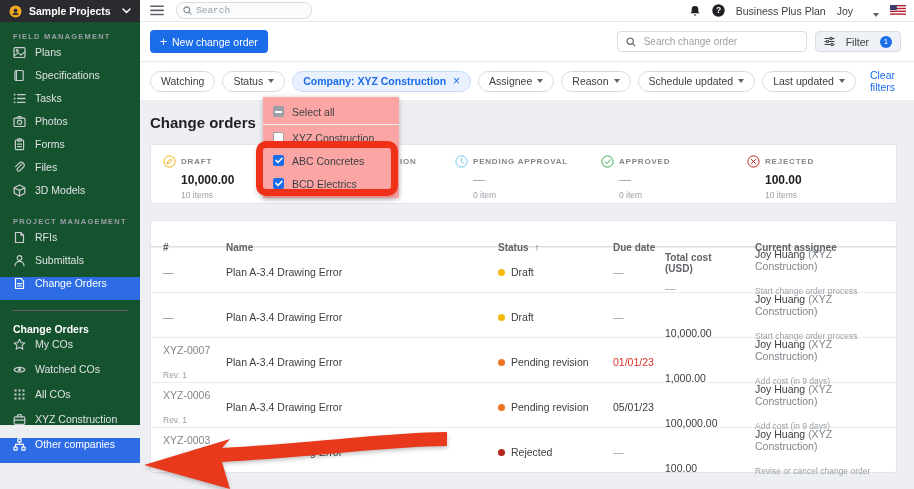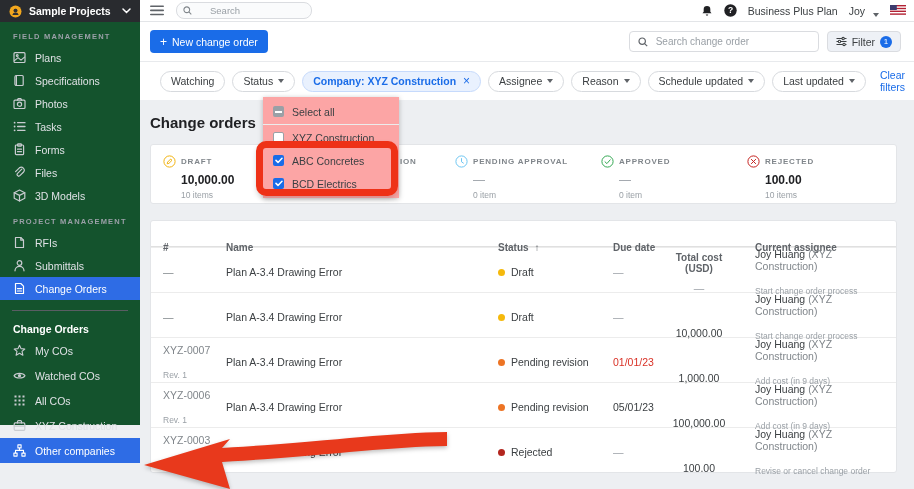--- a/index.html
+++ b/index.html
@@ -4,37 +4,37 @@
 <style>
   html,body{margin:0;padding:0;background:#fff;}
   .app{position:relative;width:914px;height:489px;overflow:hidden;
        font-family:"Liberation Sans",sans-serif;background:#edeff2;}
 
   
   .topbar{position:absolute;left:140px;top:0;width:774px;height:22px;background:#fff;
           border-bottom:1px solid #e3e5e8;display:flex;align-items:center;
           justify-content:space-between;padding:0 8px 0 10px;box-sizing:border-box;z-index:4;}
   .tb-left{display:flex;align-items:center;gap:12px;}
-  .tb-search{display:flex;align-items:center;gap:16px;width:122px;height:15px;
-             border:1px solid #dadce0;border-radius:8px;background:#fafbfc;padding:0 6px;}
+  .tb-search{display:flex;align-items:center;gap:2px;width:122px;height:15px;
+             border:1px solid #dadce0;border-radius:8px;background:#fafbfc;padding:0 6px;font-family:Liberation Mono, monospace;}
   .tb-search input{border:none;background:transparent;outline:none;width:100%;
                    font-size:9.5px;color:#3c4043;font-family:inherit;}
   .tb-search input::placeholder{color:#9aa0a6;}
   .tb-right{display:flex;align-items:center;gap:11px;font-size:10.5px;color:#3c4043;}
-  .user{display:flex;align-items:flex-end;gap:8px;}
+  .user{display:flex;align-items:flex-end;gap:20px;}
   .caret{width:0;height:0;border-left:3.5px solid transparent;border-right:3.5px solid transparent;
          border-top:4px solid #5f6368;display:inline-block;}
 
   
   .sidebar{position:absolute;left:0;top:0;width:140px;height:425px;background:#14532d;
            color:#dfe1e5;z-index:5;}
   .sb-header{height:22px;background:#292b2f;display:flex;align-items:center;gap:7px;padding:0 9px;}
   .sb-title{font-size:10.5px;font-weight:bold;color:#fff;flex:1;white-space:nowrap;}
   .sb-sec{margin:10px 0 5px 13px;font-size:7.5px;letter-spacing:1.2px;color:#9ba0a8;font-weight:bold;}
-  .sb-item{height:23px;display:flex;align-items:center;gap:9px;padding-left:13px;
+  .sb-item{height:23px;display:flex;gap:9px;padding-left:13px;
            font-size:10.5px;cursor:pointer;color:#dfe1e5;}
   .sb-item svg{flex:0 0 13px;}
   .sb-item.active{background:#2e6ce5;color:#fff;}
   .sb-div{height:1px;background:#5a5d63;margin:10px 12px 0 12px;}
   .sb-co-title{margin:12px 0 3px 13px;font-size:10.5px;font-weight:bold;color:#fff;}
   .co-group .sb-item{height:25px;}
 
   
   .main{position:absolute;left:140px;top:22px;width:774px;height:467px;
         display:flex;flex-direction:column;}
@@ -44,26 +44,26 @@
   .btn-new{height:23px;background:#1a6ce8;color:#fff;font-size:10.5px;border:none;
            border-radius:4px;padding:0 10px;display:flex;align-items:center;gap:5px;
            font-family:inherit;cursor:pointer;}
   .btn-new .plus{font-size:12px;line-height:1;}
   .tr-right{display:flex;gap:8px;align-items:center;}
   .search-co{width:190px;height:21px;border:1px solid #dadce0;border-radius:4px;display:flex;
              align-items:center;gap:6px;padding:0 8px;box-sizing:border-box;background:#fff;}
   .search-co input{border:none;outline:none;width:100%;font-size:10px;color:#3c4043;font-family:inherit;}
   .search-co input::placeholder{color:#9aa0a6;}
   .btn-filter{height:21px;background:#eef1f6;border:1px solid #dadce0;border-radius:4px;
-              display:flex;align-items:center;gap:5px;padding:0 8px;font-size:10.5px;
+              display:flex;align-items:center;gap:11px;padding:0 8px;font-size:10.5px;
               color:#3c4043;font-family:inherit;cursor:pointer;}
   .badge{width:12px;height:12px;border-radius:50%;background:#1a6ce8;color:#fff;font-size:8px;
          display:flex;align-items:center;justify-content:center;}
 
-  .row-chips{height:38px;background:#fff;display:flex;align-items:center;gap:7px;padding-left:20px;}
+  .row-chips{height:38px;background:#fff;display:flex;align-items:center;gap:7px;padding-left:10px;}
   .chip{height:21px;border:1px solid #d7dade;border-radius:12px;background:#fff;display:flex;
         align-items:center;gap:5px;padding:0 10px;font-size:10.5px;color:#3c4043;cursor:pointer;
         white-space:nowrap;box-sizing:border-box;}
   .chip.company{background:#e9f1fe;border-color:#c6dafc;color:#1a6ce8;text-align:center;}
   .chip .x{font-size:12px;line-height:1;margin-left:2px;}
   .clear-link{font-size:10.5px;color:#1a6ce8;margin-left:7px;cursor:pointer;}
 
   .content{flex:1;background:#edeff2;padding:12px 0 0 10px;box-sizing:border-box;}
   .h1{font-size:15px;font-weight:bold;color:#202124;margin:2px 0 13px 0;}
 
@@ -76,21 +76,21 @@
   .card-val.muted{color:#9aa0a6;font-weight:normal;}
   .card-items{margin:3px 0 0 18px;font-size:8.5px;color:#9aa0a6;}
 
   .tableWrap{width:747px;background:#fff;border:1px solid #e3e5e8;border-radius:3px;
              margin-top:16px;box-sizing:border-box;}
   .tgrid{display:grid;grid-template-columns:63px 272px 115px 52px 90px 1fr;
          padding-left:12px;align-items:center;}
   .thead{height:25px;font-size:10px;color:#5f6368;font-weight:bold;border-bottom:1px solid #e0e0e0;}
   .trow{height:44px;font-size:10.5px;color:#3c4043;border-top:1px solid #ececec;cursor:pointer;}
   .trow:first-of-type{border-top:none;}
-  .c-right{text-align:center;padding-right:22px;margin-top:31px;}
+  .c-right{text-align:left;padding-right:22px;margin-top:31px;}
   .c-id{color:#80868b;}
   .sub{font-size:8.5px;color:#9aa0a6;margin-top:14px;}
   .muted{color:#9aa0a6;}
   .status{display:flex;align-items:center;gap:6px;}
   .dot{width:7px;height:7px;border-radius:50%;display:inline-block;}
   .dot.draft{background:#f5b90c;}
   .dot.pending{background:#ed7424;}
   .dot.rejected{background:#b3261e;}
   .due-red{color:#d93025;}
   .a-co{color:#80868b;}
@@ -203,33 +203,33 @@
       <span>Plans</span>
     </div>
     <div class="sb-item">
       <svg width="13" height="13" viewBox="0 0 13 13" fill="none" stroke="#c9ccd1" stroke-width="1.2" stroke-linecap="round" stroke-linejoin="round">
           <path d="M3.4 1.5 h5.8 a1 1 0 0 1 1 1 v8 a1 1 0 0 1 -1 1 h-5.8 a1.5 1.5 0 0 1 -1.5 -1.5 v-7 a1.5 1.5 0 0 1 1.5 -1.5 z"></path>
           <path d="M3.4 1.5 v10"></path>
         </svg>
       <span>Specifications</span>
     </div>
     <div class="sb-item">
+      <svg width="13" height="13" viewBox="0 0 13 13" fill="none" stroke="#c9ccd1" stroke-width="1.3" stroke-linecap="round">
+          <path d="M4.6 2.7 H12 M4.6 6.5 H12 M4.6 10.3 H12"></path>
+          <path d="M1.6 2.7 h0.02 M1.6 6.5 h0.02 M1.6 10.3 h0.02" stroke-width="1.8"></path>
+        </svg>
+      <span>Tasks</span>
+    </div>
+    <div class="sb-item">
       <svg width="13" height="13" viewBox="0 0 13 13" fill="none" stroke="#c9ccd1" stroke-width="1.2" stroke-linecap="round" stroke-linejoin="round">
           <rect x="1" y="3.1" width="11" height="8.4" rx="1"></rect>
           <circle cx="6.5" cy="7.2" r="2.1"></circle>
           <path d="M4.4 3.1 L5.2 1.6 h2.6 L8.6 3.1"></path>
         </svg>
       <span>Photos</span>
-    </div>
-    <div class="sb-item">
-      <svg width="13" height="13" viewBox="0 0 13 13" fill="none" stroke="#c9ccd1" stroke-width="1.3" stroke-linecap="round">
-          <path d="M4.6 2.7 H12 M4.6 6.5 H12 M4.6 10.3 H12"></path>
-          <path d="M1.6 2.7 h0.02 M1.6 6.5 h0.02 M1.6 10.3 h0.02" stroke-width="1.8"></path>
-        </svg>
-      <span>Tasks</span>
     </div>
     <div class="sb-item">
       <svg width="13" height="13" viewBox="0 0 13 13" fill="none" stroke="#c9ccd1" stroke-width="1.2" stroke-linecap="round" stroke-linejoin="round">
           <rect x="2.4" y="2" width="8.2" height="9.7" rx="1"></rect>
           <rect x="4.6" y="0.9" width="3.8" height="2.2" rx="0.6"></rect>
           <path d="M4.5 6.2 h4 M4.5 8.7 h4"></path>
         </svg>
       <span>Forms</span>
     </div>
     <div class="sb-item">

